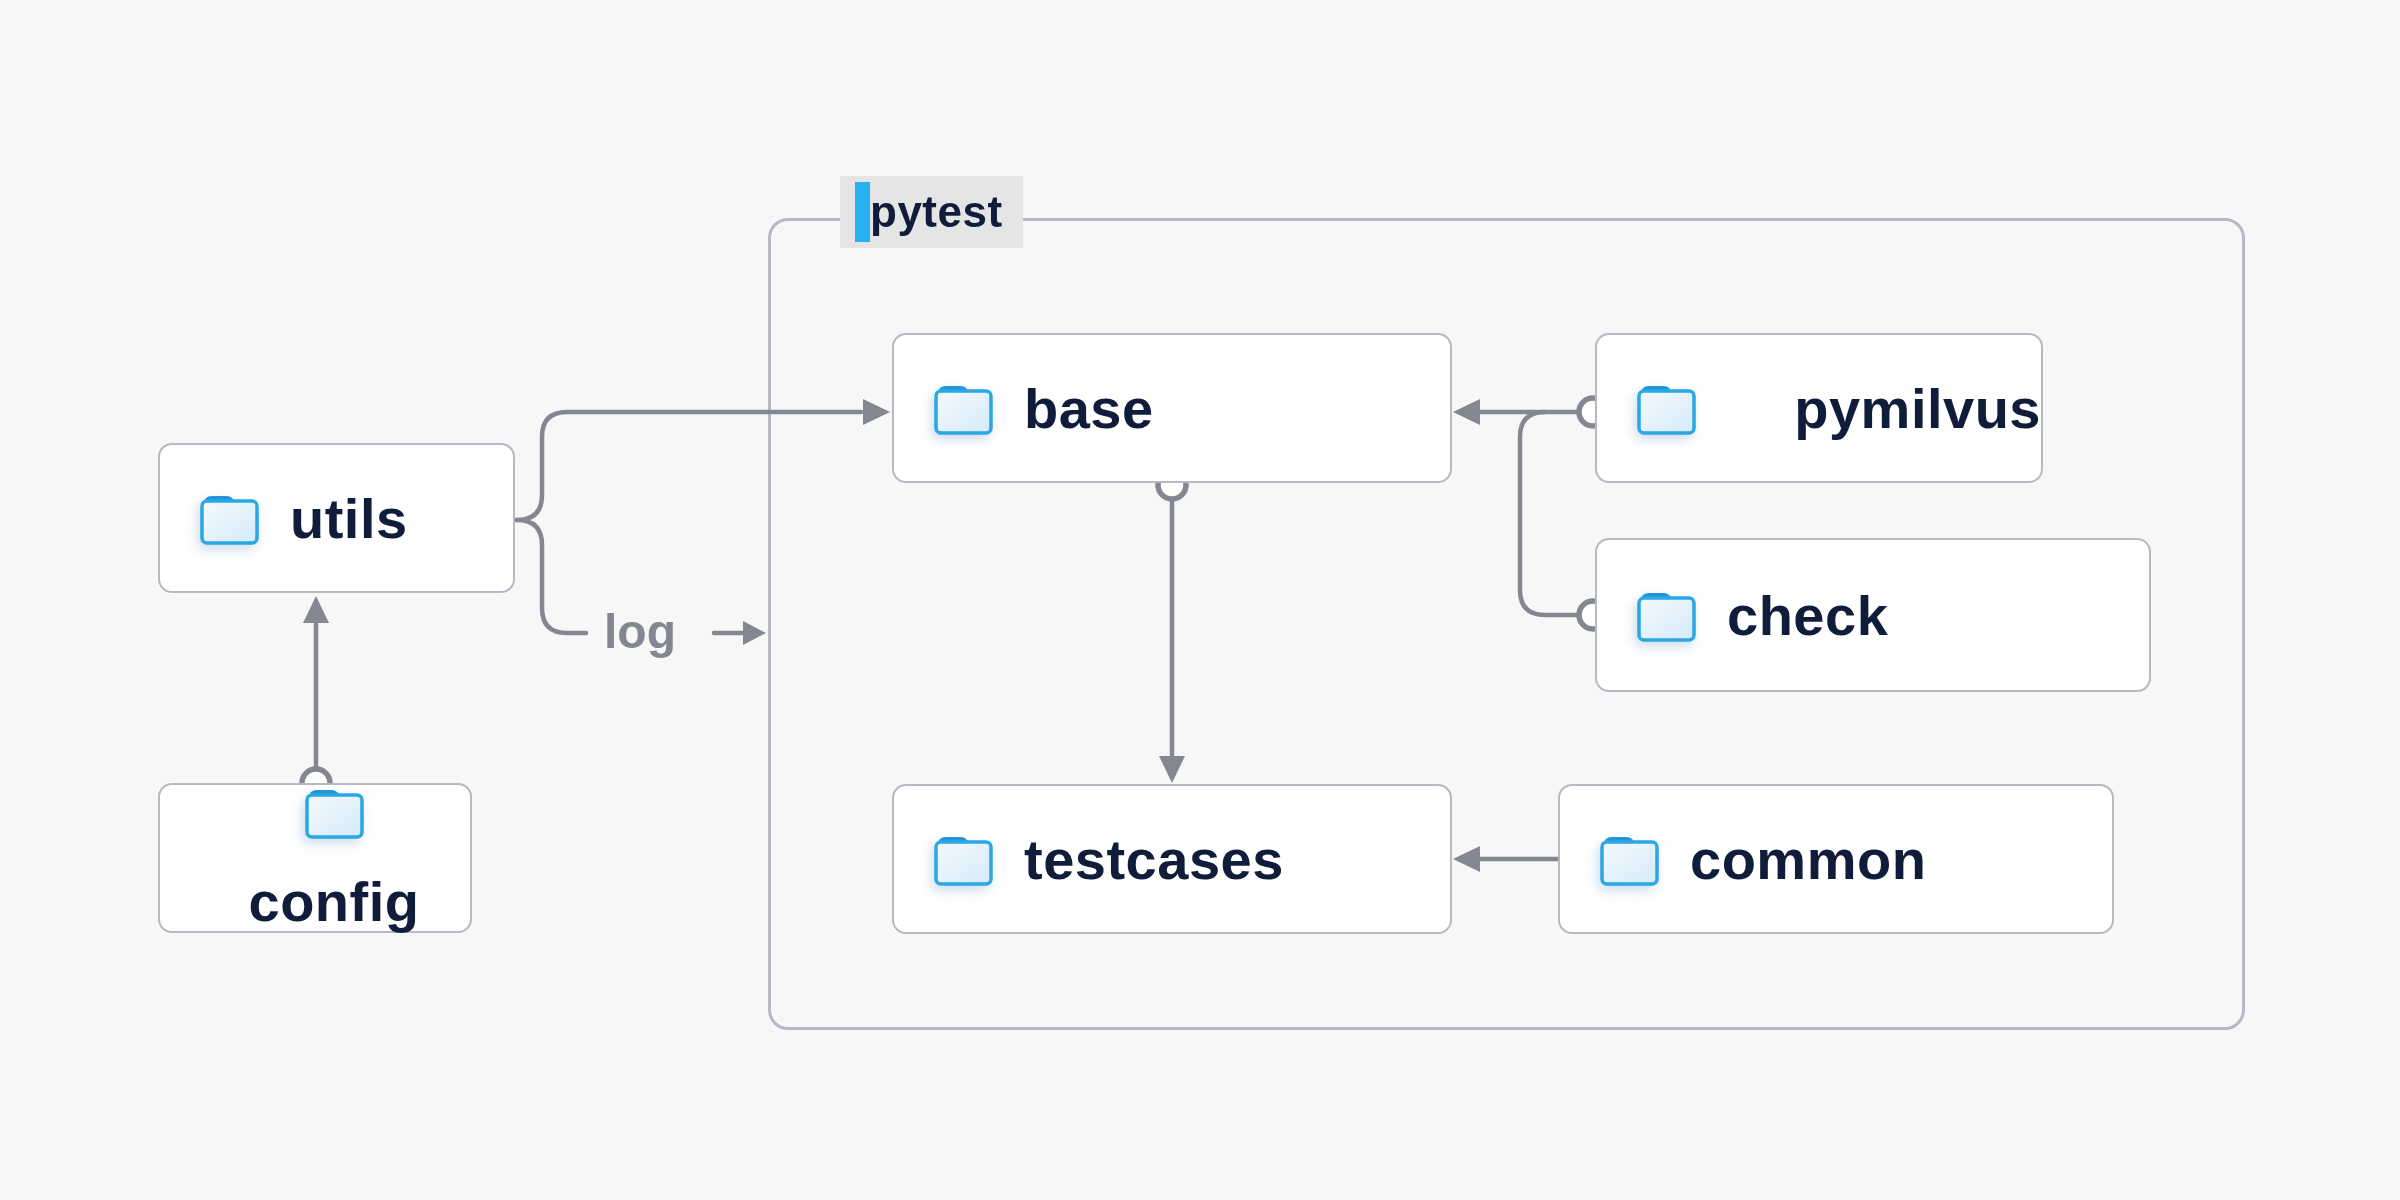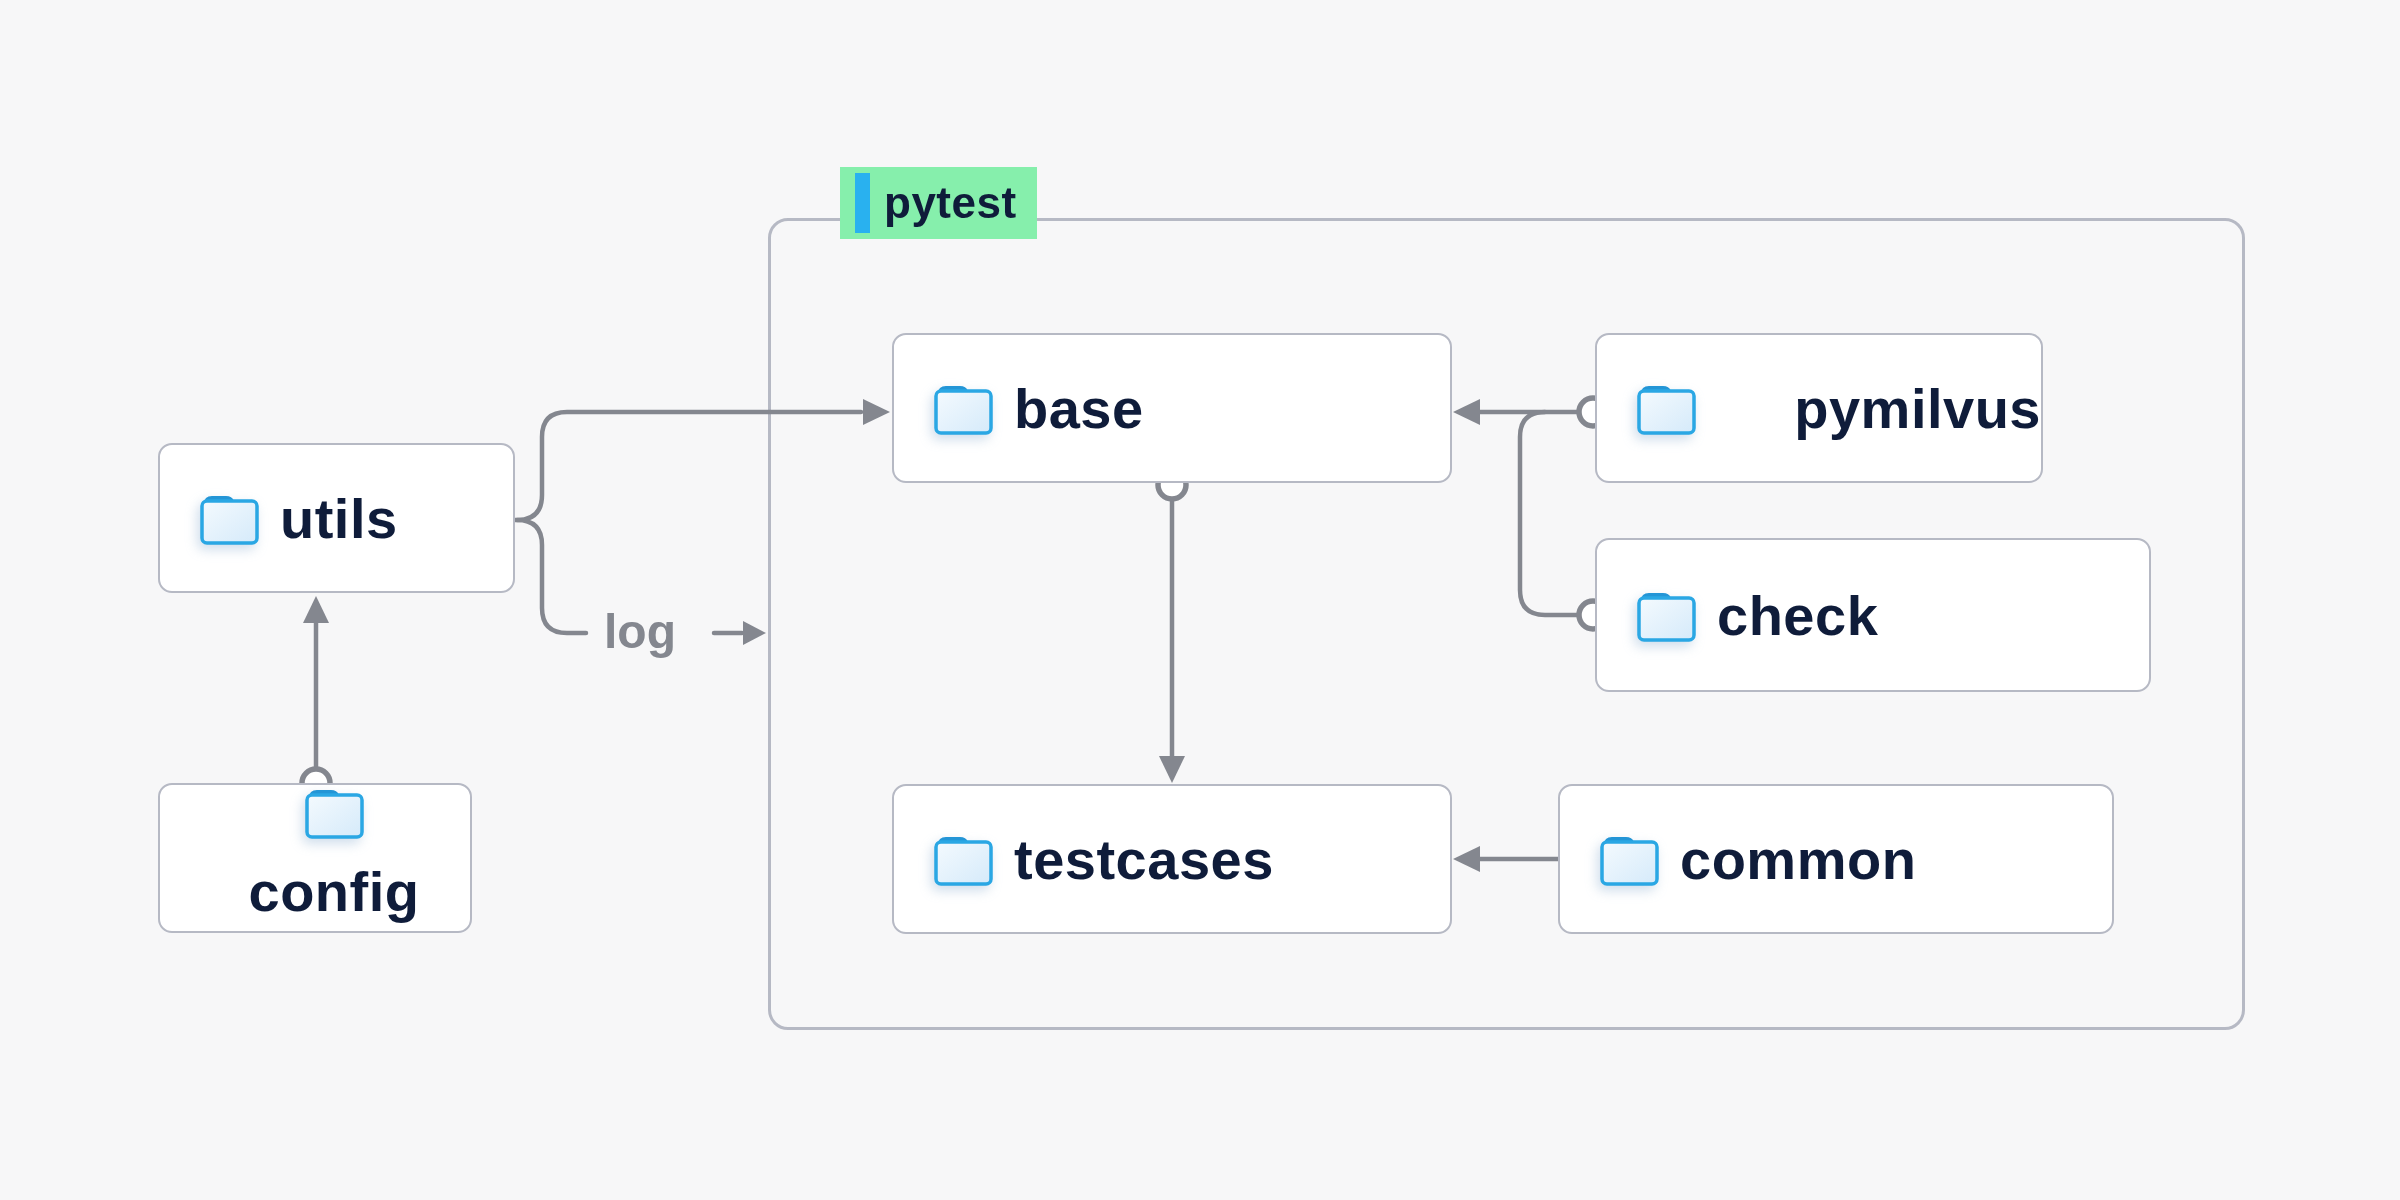--- a/index.html
+++ b/index.html
@@ -15,43 +15,43 @@
   .group-box{
     position:absolute;
     left:768px;top:218px;width:1477px;height:812px;
     border:3px solid #b6b9c4;
     border-radius:20px;
     box-sizing:border-box;
     background:transparent;
   }
   .group-label{
     position:absolute;
-    left:840px;top:203px;
+    left:840px;top:212px;
     transform:translateY(-50%);
-    background:#86efac;
-    display:flex;align-items:center;gap:14px;
+    background:#e5e5e5;
+    display:flex;align-items:center;gap:0;
     padding:6px 20px 6px 15px;
   }
   .accent-bar{
     width:15px;height:60px;
     background:#29b1ef;
     display:inline-block;
   }
   .group-label .g-text{
     font-size:44px;font-weight:700;color:#0f1c3a;letter-spacing:0.5px;
   }
   
   .node{
     position:absolute;
     background:#ffffff;
     border:2.5px solid #b6b9c4;
     border-radius:14px;
     box-sizing:border-box;
     display:flex;align-items:center;
-    padding-left:38px;gap:20px;
+    padding-left:38px;gap:30px;
   }
   .node .nlabel{
     font-size:56px;font-weight:700;color:#0f1c3a;letter-spacing:0.5px;
   }
   .folder{display:inline-flex;filter:drop-shadow(-3px 5px 6px rgba(120,160,200,0.35));}
   #n-utils    {left:158px; top:443px; width:357px; height:150px;}
   #n-config   {left:158px; top:783px; width:314px; height:150px;flex-direction:column;}
   #n-base     {left:892px; top:333px; width:560px; height:150px;}
   #n-pymilvus {left:1595px;top:333px; width:448px; height:150px;justify-content:space-between;}
   #n-check    {left:1595px;top:538px; width:556px; height:154px;}

